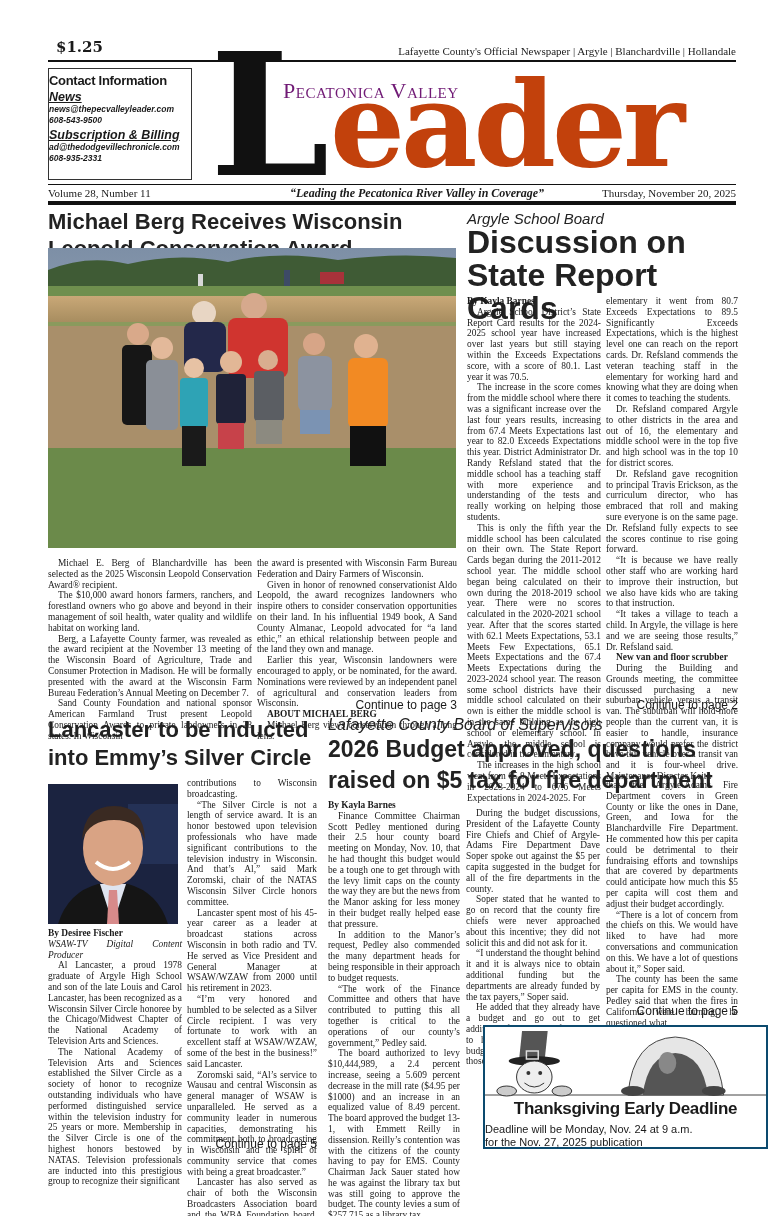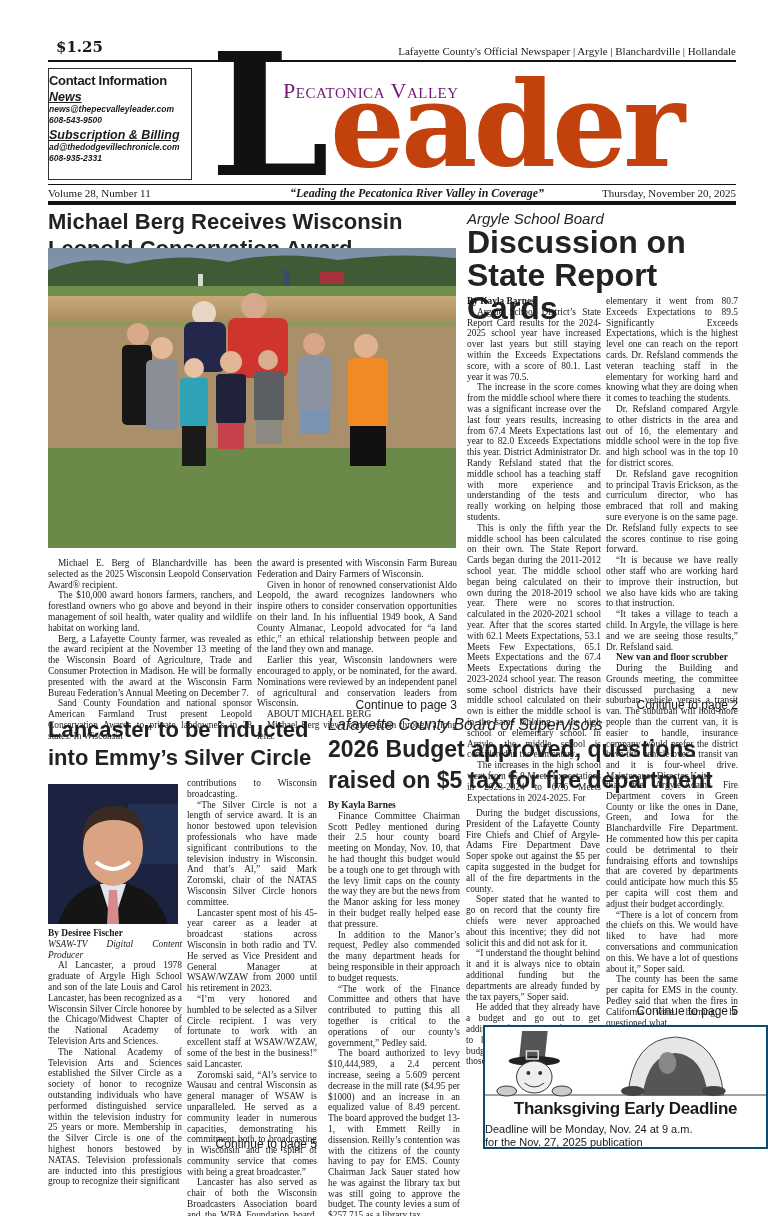--- a/index.html
+++ b/index.html
@@ -118,21 +118,21 @@
 <div class="abs body" style="left:48px;top:558px;width:204px;">
   <p>Michael E. Berg of Blanchardville has been selected as the 2025 Wisconsin Leopold Conservation Award® recipient.</p>
   <p>The $10,000 award honors farmers, ranchers, and forestland owners who go above and beyond in their management of soil health, water quality and wildlife habitat on working land.</p>
   <p>Berg, a Lafayette County farmer, was revealed as the award recipient at the November 13 meeting of the Wisconsin Board of Agriculture, Trade and Consumer Protection in Madison. He will be formally presented with the award at the Wisconsin Farm Bureau Federation’s Annual Meeting on December 7.</p>
   <p>Sand County Foundation and national sponsor American Farmland Trust present Leopold Conservation Awards to private landowners in 28 states. In Wisconsin</p>
 </div>
 <div class="abs body" style="left:257px;top:558px;width:200px;">
   <p class="noind">the award is presented with Wisconsin Farm Bureau Federation and Dairy Farmers of Wisconsin.</p>
   <p>Given in honor of renowned conservationist Aldo Leopold, the award recognizes landowners who inspire others to consider conservation opportunities on their land. In his influential 1949 book, A Sand County Almanac, Leopold advocated for “a land ethic,” an ethical relationship between people and the land they own and manage.</p>
   <p>Earlier this year, Wisconsin landowners were encouraged to apply, or be nominated, for the award. Nominations were reviewed by an independent panel of agricultural and conservation leaders from Wisconsin.</p>
-  <p style="font-weight:normal">ABOUT MICHAEL BERG</p>
+  <p style="font-weight:bold">ABOUT MICHAEL BERG</p>
   <p>Michael Berg views conservation through a long lens.</p>
 </div>
 <div class="abs cont" style="left:257px;top:698px;width:200px;">Continue to page 3</div>
 
 <div class="abs kicker" style="left:467px;top:210px;font-size:15px;">Argyle School Board</div>
 <div class="abs h1" style="left:467px;top:226px;width:280px;font-size:32px;line-height:33px;">Discussion on State Report Cards</div>
 
 <div class="abs body" style="left:467px;top:296px;width:134px;">
   <div class="byline">By Kayla Barnes</div>
   <p>Argyle School District’s State Report Card results for the 2024-2025 school year have increased over last years but still staying within the Exceeds Expectations score, with a score of 80.1. Last year it was 70.5.</p>

